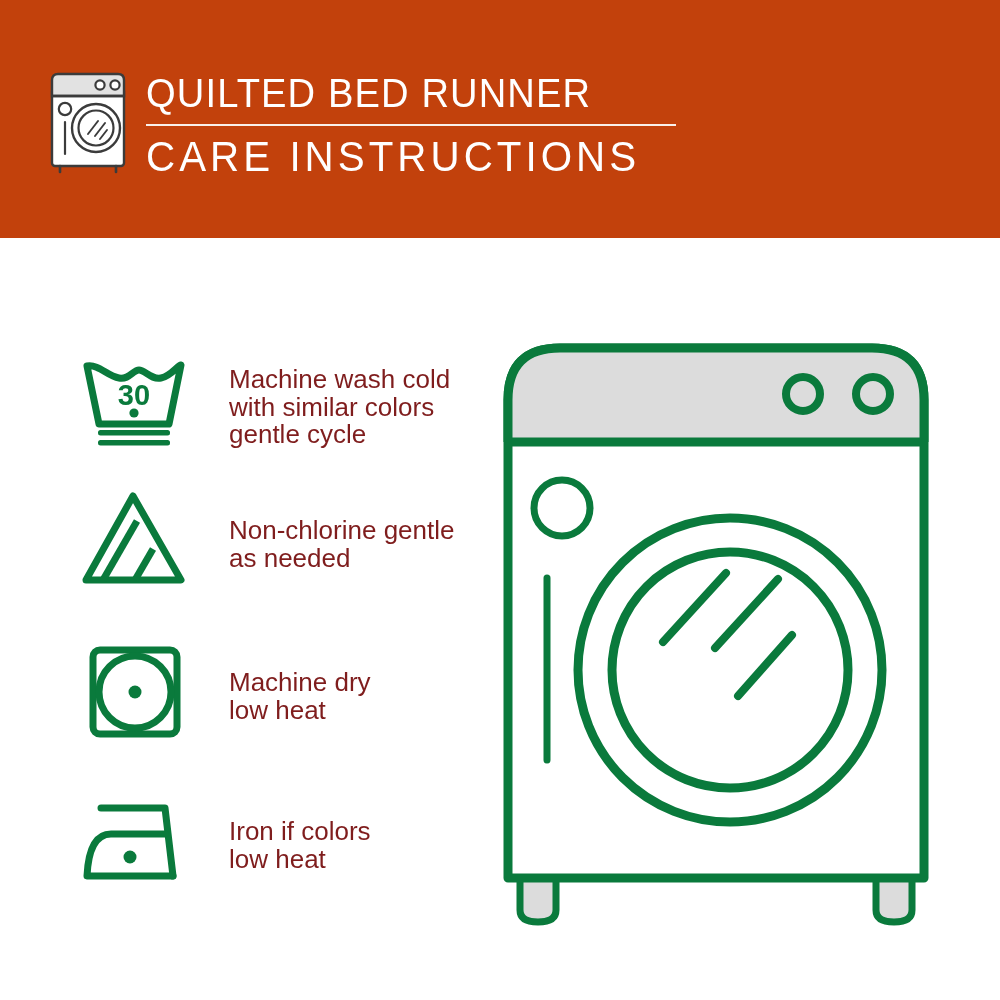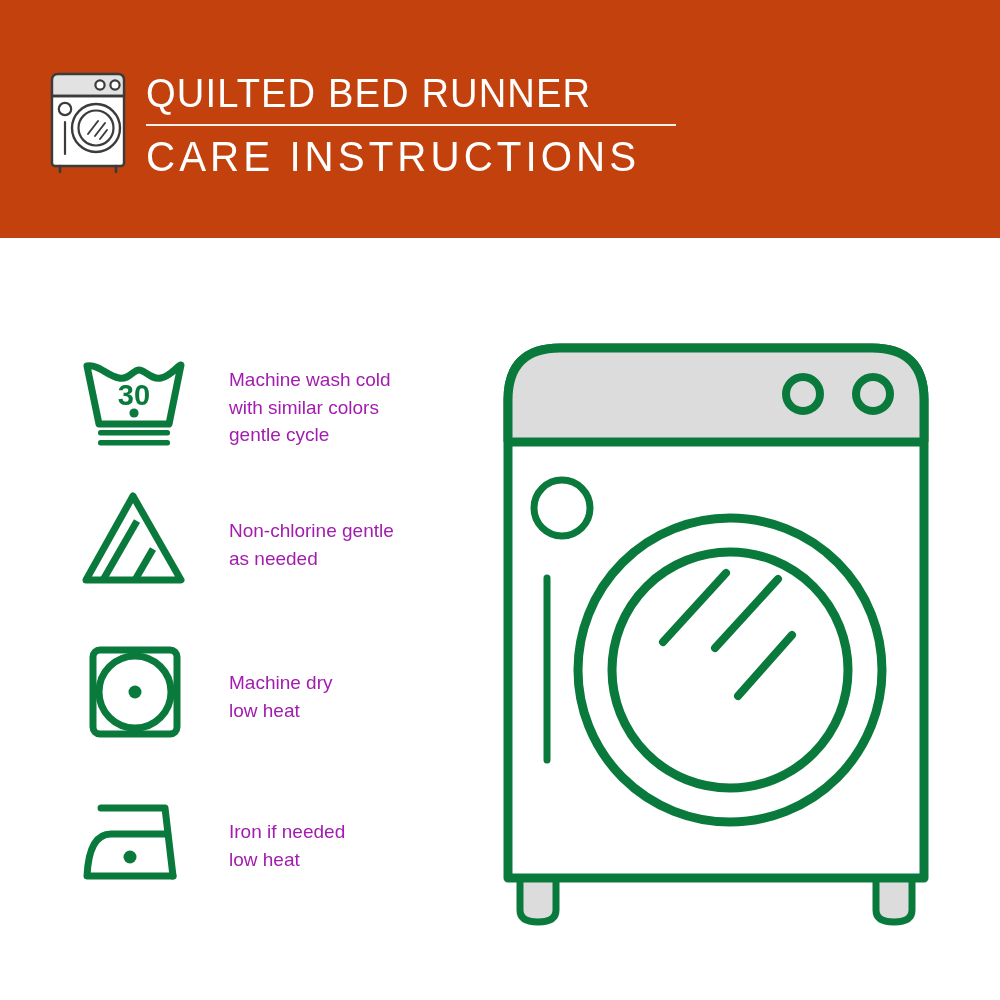--- a/index.html
+++ b/index.html
@@ -91,22 +91,22 @@
     left: 52px;
     top: 0;
     width: 110px;
     height: 100px;
   }
   .care-text {
     position: absolute;
     left: 200px;
     top: 0;
     width: 260px;
-    color: #a21caf;
-    font-size: 19px;
+    color: #7f1d1d;
+    font-size: 26px;
     line-height: 27.5px;
     font-family: "Liberation Sans", sans-serif;
   }
   .care-text div { white-space: nowrap; }
 
   
   #row-wash   { top: 112px; }
   #row-bleach { top: 250px; }
   #row-dry    { top: 404px; }
   #row-iron   { top: 554px; }
@@ -228,21 +228,21 @@
       <div class="care-icon-wrap">
         <svg viewBox="0 0 110 100" width="110" height="100">
 
           <path d="M20 16 L84 16 L92 84" fill="none" stroke="#0a7a3c" stroke-width="7" stroke-linecap="round" stroke-linejoin="round"></path>
 
           <path d="M84 42 L30 42 Q8 42, 6 84 L92 84" fill="none" stroke="#0a7a3c" stroke-width="7" stroke-linecap="round" stroke-linejoin="round"></path>
           <circle cx="49" cy="65" r="6.5" fill="#0a7a3c"></circle>
         </svg>
       </div>
       <div class="care-text">
-        <div>Iron if needed</div>
+        <div>Iron if colors</div>
         <div>low heat</div>
       </div>
     </div>
 
   </div>
 
   <div id="machine-illustration">
     <svg viewBox="0 0 480 610" width="480" height="610">
 
       <g>

